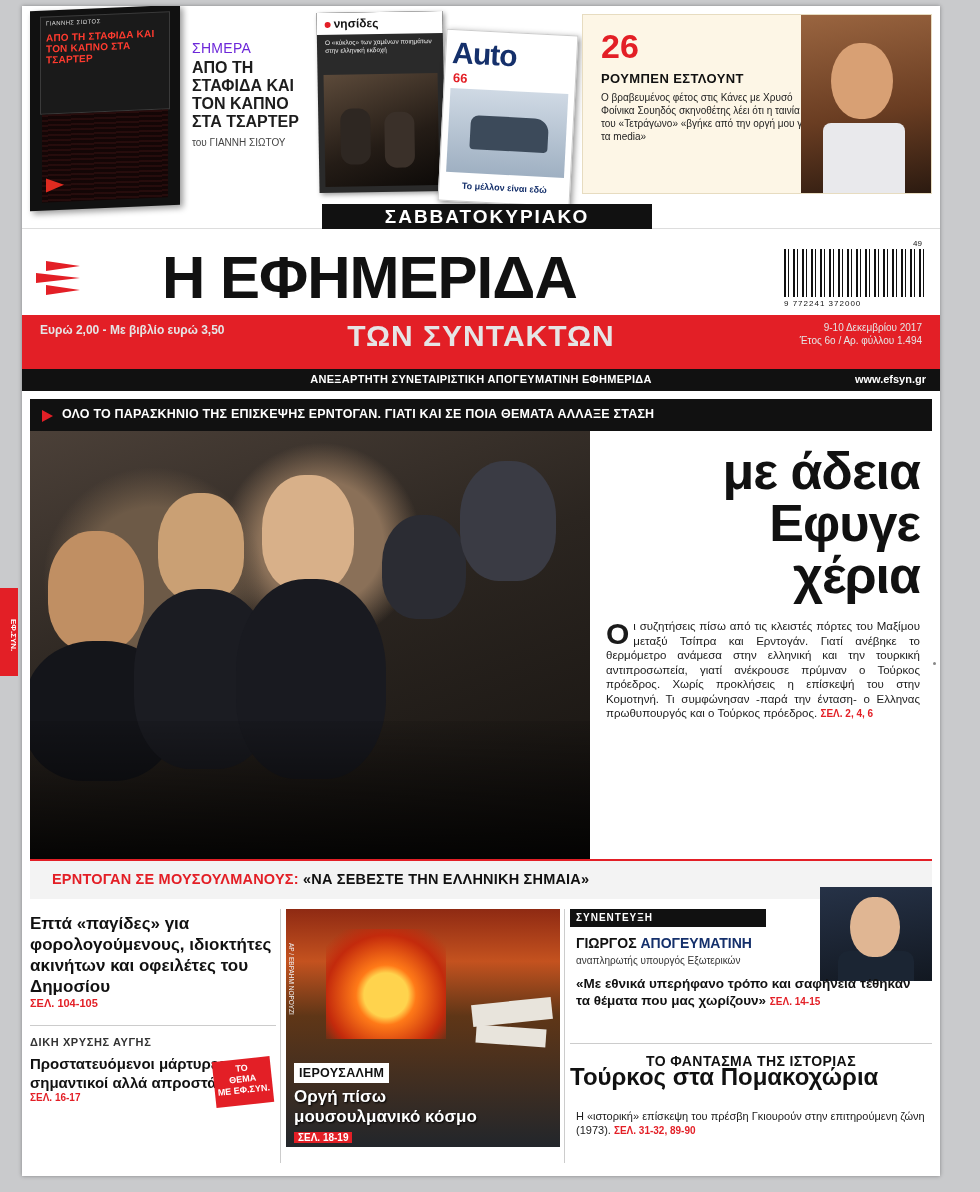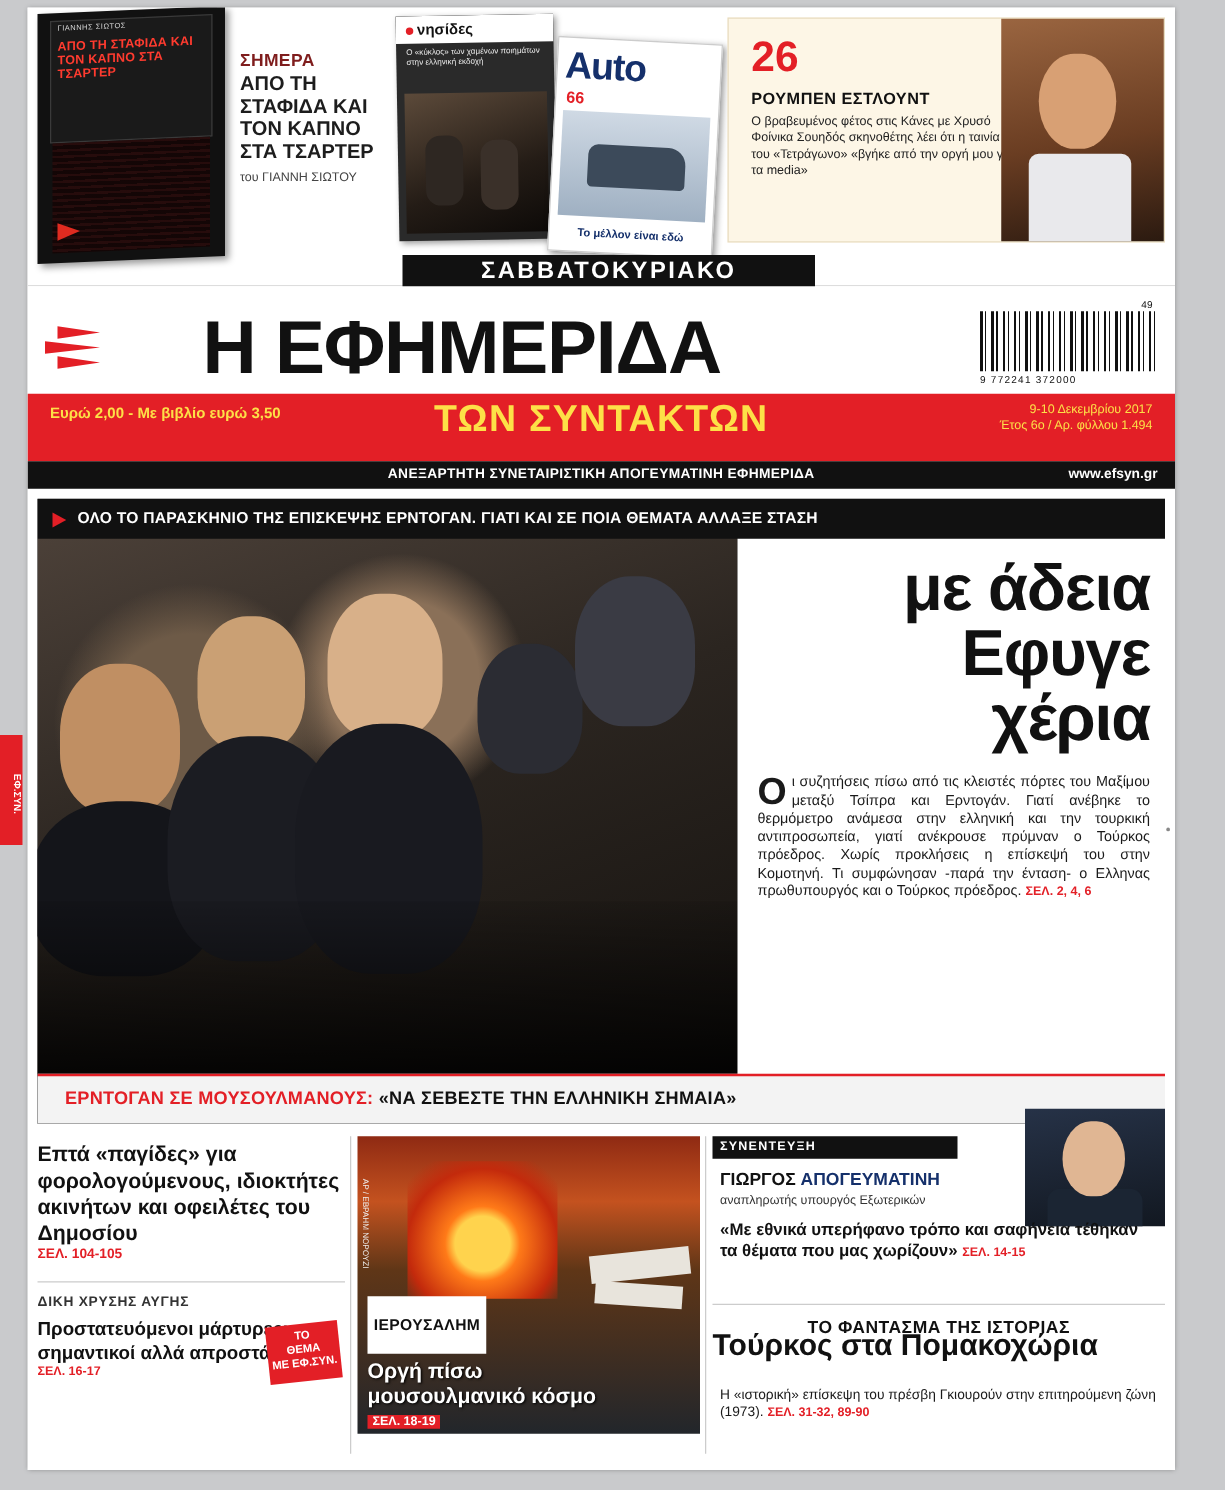--- a/index.html
+++ b/index.html
@@ -46,21 +46,21 @@
     opacity:.85;
   }
   .promo-book .bk-arrow{
     position:absolute;left:16px;bottom:18px;width:0;height:0;
     border-left:18px solid #e02b20;border-top:7px solid transparent;border-bottom:7px solid transparent;
   }
 
   .promo-today{
     position:absolute;left:170px;top:34px;width:118px;
   }
-  .promo-today .t1{color:#7f1d1d;font-weight:bold;font-size:14px;letter-spacing:.3px;}
+  .promo-today .t1{color:#6d28d9;font-weight:normal;font-size:14px;letter-spacing:.3px;}
   .promo-today .t2{color:#1d1d1d;font-weight:bold;font-size:16px;line-height:18px;margin-top:3px;}
   .promo-today .t3{color:#444;font-size:10px;margin-top:6px;line-height:12px;}
 
   .promo-ins1{
     position:absolute;left:296px;top:6px;width:126px;height:180px;
     background:#2a2a2a;box-shadow:2px 2px 5px rgba(0,0,0,.4);
     transform:rotate(-1deg);overflow:hidden;
   }
   .promo-ins1 .hdr{
     position:absolute;top:0;left:0;right:0;height:22px;background:#fff;
@@ -143,21 +143,21 @@
   .mh-arrows i:nth-child(3){top:26px;left:10px;}
   .mh-title{
     position:absolute;left:140px;top:14px;font-size:60px;font-weight:bold;color:#111;letter-spacing:-1px;
   }
   .barcode{position:absolute;right:16px;top:20px;width:140px;height:48px;
     background:repeating-linear-gradient(90deg,#111 0 2px,#fff 2px 4px,#111 4px 5px,#fff 5px 9px);}
   .barcode-num{position:absolute;right:16px;top:70px;width:140px;font-size:8px;color:#111;letter-spacing:1px;}
   .barcode-side{position:absolute;right:18px;top:10px;font-size:8px;color:#111;}
 
   
-  .redbar{position:relative;height:54px;background:#e31f26;color:#fde047;}
+  .redbar{position:relative;height:54px;background:#e31f26;color:#e5e5e5;}
   .redbar .price{position:absolute;left:18px;top:8px;font-size:12px;font-weight:bold;}
   .redbar .sub{position:absolute;left:0;right:0;top:4px;text-align:center;font-size:30px;font-weight:bold;letter-spacing:1px;}
   .redbar .date{position:absolute;right:18px;top:6px;text-align:right;font-size:10px;line-height:13px;}
   .blackbar{position:relative;height:22px;background:#111;color:#fff;}
   .blackbar .desc{position:absolute;left:0;right:0;top:4px;text-align:center;font-size:11px;font-weight:bold;letter-spacing:.3px;}
   .blackbar .site{position:absolute;right:14px;top:4px;font-size:11px;font-weight:bold;}
 
   
   .lead{position:relative;margin:8px 8px 0 8px;height:500px;background:#111;overflow:hidden;}
   .lead-kicker{
@@ -243,21 +243,21 @@
     position:absolute;right:8px;top:92px;width:80px;height:22px;background:#e8e4dc;transform:rotate(-6deg);
   }
   .c2 .sign2{
     position:absolute;right:14px;top:118px;width:70px;height:18px;background:#e8e4dc;transform:rotate(4deg);
   }
   .c2 .cred{
     position:absolute;left:2px;top:34px;font-size:6.5px;color:#eee;writing-mode:vertical-rl;
   }
   .c2 .ovl1{
     position:absolute;left:8px;bottom:64px;background:#fff;color:#111;font-size:12.5px;font-weight:bold;
-    padding:16px 5px;letter-spacing:.3px;
+    padding:3px 5px;letter-spacing:.3px;
   }
   .c2 .ovl2{
     position:absolute;left:8px;bottom:40px;color:#fff;font-size:17px;font-weight:bold;text-shadow:1px 1px 2px #000;
   }
   .c2 .ovl3{
     position:absolute;left:8px;bottom:20px;color:#fff;font-size:17px;font-weight:bold;text-shadow:1px 1px 2px #000;
   }
   .c2 .ovl4{
     position:absolute;left:8px;bottom:4px;color:#fff;font-size:10px;font-weight:bold;background:#e31f26;padding:0 4px;
   }

